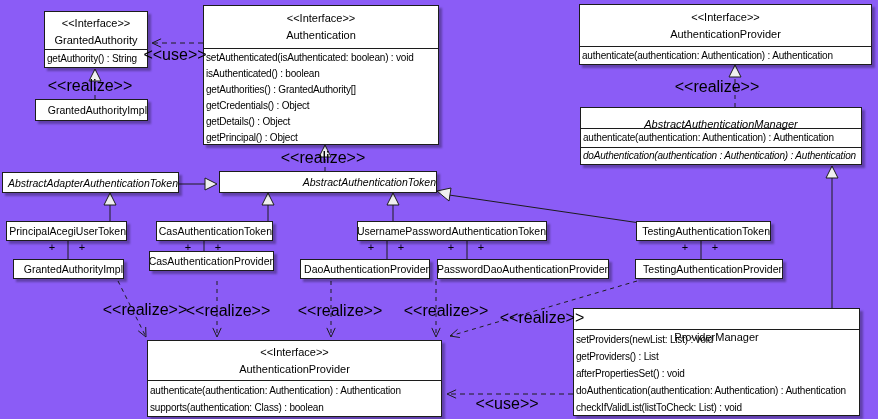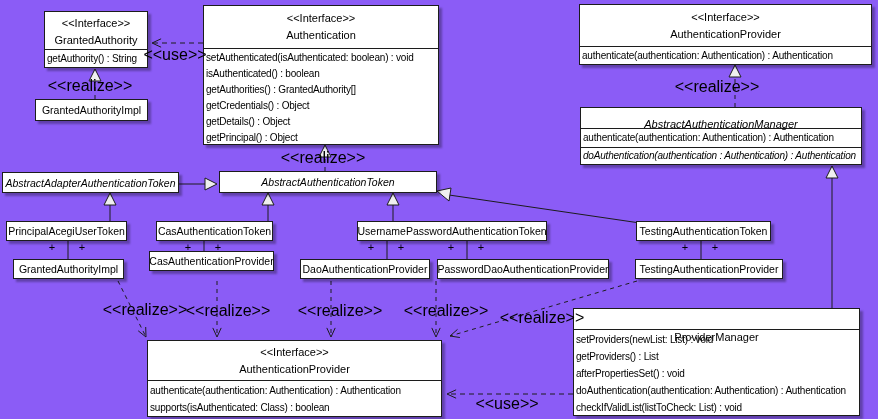--- a/index.html
+++ b/index.html
@@ -26,21 +26,21 @@
   .hdr {
     border-bottom:1px solid #1c1c1c;
     text-align:center;
     padding-top:3px;
   }
   .stereo, .cname {
     font-size:11px;
     line-height:17px;
     white-space:nowrap;
   }
-  .single { display:flex; align-items:center; justify-content:center; }
+  .single { display:flex; align-items:center; justify-content:flex-end; }
   .single .cname { font-size:10.5px; line-height:normal; }
   .body { padding-top:1px; }
   .m {
     font-size:10px;
     letter-spacing:-0.2px;
     white-space:nowrap;
     padding-left:2px;
     overflow:hidden;
   }
   .sepb { border-bottom:1px solid #1c1c1c; }
@@ -233,21 +233,21 @@
     <div class="cname">TestingAuthenticationProvider</div>
   </div>
 
   <div class="uml-box" style="left:147px;top:340px;width:295px;height:77px">
     <div class="hdr" style="height:40px;padding-top:3px">
       <div class="stereo">&lt;&lt;Interface&gt;&gt;</div>
       <div class="cname">AuthenticationProvider</div>
     </div>
     <div class="body" style="line-height:17px">
       <div class="m">authenticate(authentication: Authentication) : Authentication</div>
-      <div class="m">supports(isAuthenticated: Class) : boolean</div>
+      <div class="m">supports(authentication: Class) : boolean</div>
     </div>
   </div>
 
   <div class="uml-box" style="left:573px;top:308px;width:287px;height:108px">
     <div class="hdr" style="height:21px;padding-top:20px">
       <div class="cname">ProviderManager</div>
     </div>
     <div class="body" style="line-height:17px">
       <div class="m">setProviders(newList: List) : void</div>
       <div class="m">getProviders() : List</div>

